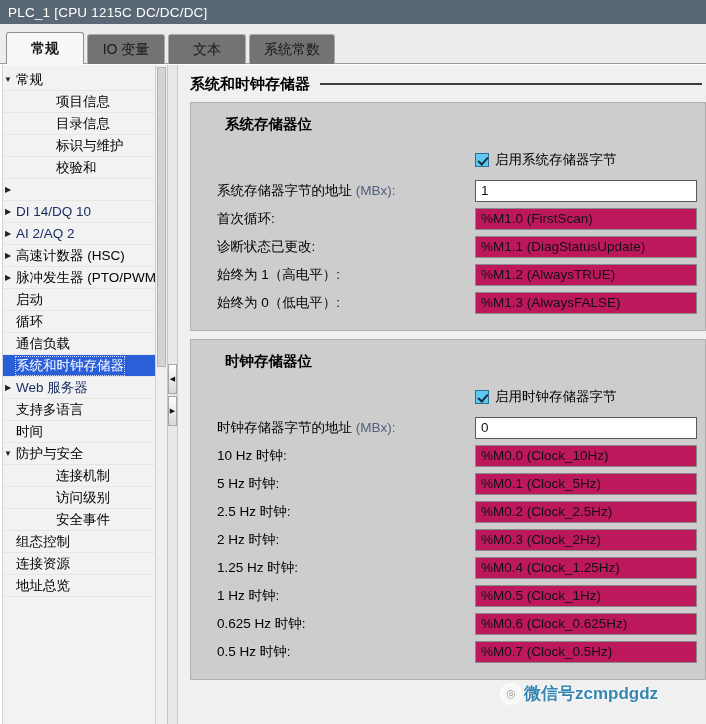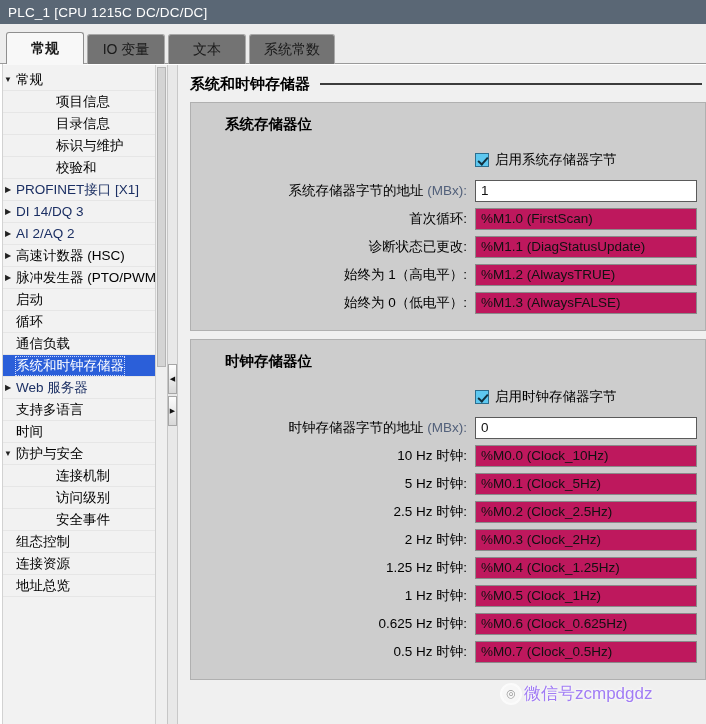--- a/index.html
+++ b/index.html
@@ -169,21 +169,21 @@
 
   .frow {
     display: flex;
     align-items: center;
     height: 26px;
     margin-bottom: 2px;
   }
   .flabel {
     width: 258px;
     flex: 0 0 258px;
-    text-align: right;
+    text-align: left;
     padding-right: 8px;
     font-size: 13.5px;
     color: #000;
     white-space: nowrap;
   }
   .flabel .unit { color: #52607a; }
   .fctl { flex: 1 1 auto; min-width: 0; display: flex; align-items: center; }
 
   .field {
     width: 100%;
@@ -232,23 +232,24 @@
   }
   .wm-logo {
     width: 22px; height: 22px; border-radius: 50%;
     border: 2px solid #ffffff;
     background: rgba(255,255,255,.55);
     display: flex; align-items: center; justify-content: center;
     margin-right: 2px;
     color: #7a7a7a; font-size: 11px;
   }
   .wm-text {
-    font-size: 17px; color: #8b5cf6;
+    font-size: 17px; color: #0369a1;
     text-shadow: 0 0 2px #ffffff, 0 0 3px #ffffff;
     white-space: nowrap;
+    font-weight: bold;
   }
   .left-rail {
     position: absolute; left: 0; top: 64px; bottom: 0; width: 3px;
     background: #ffffff; border-right: 1px solid #d2d2d2;
   }
 </style>
 </head>
 <body>
 
 <div id="app">
@@ -283,25 +284,24 @@
           <div class="node d2">
             <span class="arrow"></span>
             <span class="lbl">标识与维护</span>
           </div>
           <div class="node d2">
             <span class="arrow"></span>
             <span class="lbl">校验和</span>
           </div>
           <div class="node d1 blue">
             <span class="arrow">▶</span>
-            <span class="lbl">PROFINET接口 [X1]</span>
           </div>
           <div class="node d1 blue">
             <span class="arrow">▶</span>
-            <span class="lbl">DI 14/DQ 3</span>
+            <span class="lbl">DI 14/DQ 10</span>
           </div>
           <div class="node d1 blue">
             <span class="arrow">▶</span>
             <span class="lbl">AI 2/AQ 2</span>
           </div>
           <div class="node d1">
             <span class="arrow">▶</span>
             <span class="lbl">高速计数器 (HSC)</span>
           </div>
           <div class="node d1">

